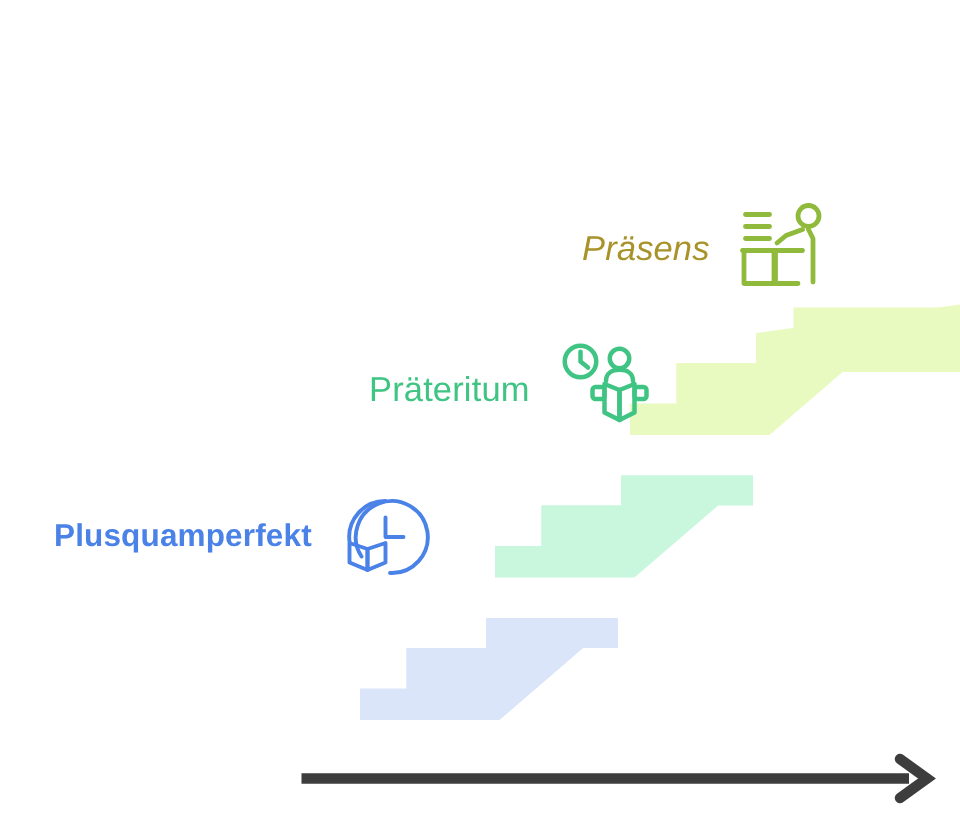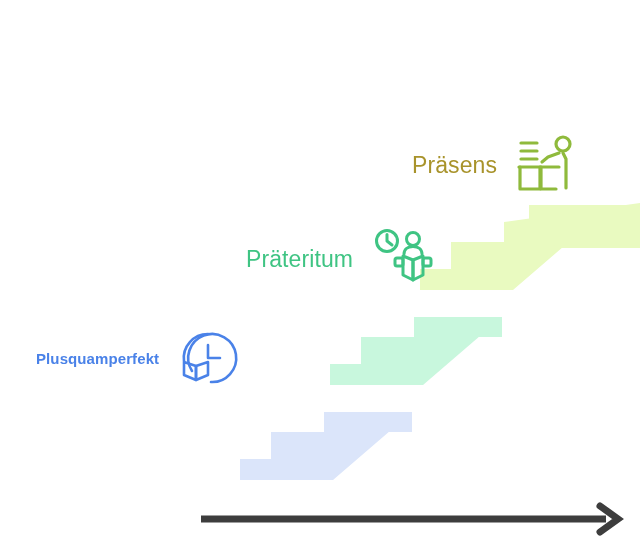--- a/index.html
+++ b/index.html
@@ -41,21 +41,21 @@
   }
 
   
   #group-plusquamperfekt {
     left: 36px;
     top: 325px;
   }
   #group-plusquamperfekt .tense-label {
     color: #4a82e8;
     font-weight: bold;
-    font-size: 15px;
+    font-size: 21px;
   }
   #group-plusquamperfekt .tense-icon {
     margin-left: 16px;
   }
 
   
   #group-praeteritum {
     left: 246px;
     top: 228px;
     text-align: right;
@@ -64,22 +64,23 @@
     color: #3fc483;
     font-weight: normal;
     font-size: 23px;
   }
   #group-praeteritum .tense-icon {
     margin-left: 20px;
   }
 
   
   #group-praesens {
-    left: 412px;
+    left: 388px;
     top: 134px;
+    font-style: italic;
   }
   #group-praesens .tense-label {
     color: #a8932b;
     font-weight: normal;
     font-size: 23px;
   }
   #group-praesens .tense-icon {
     margin-left: 18px;
   }
 </style>

